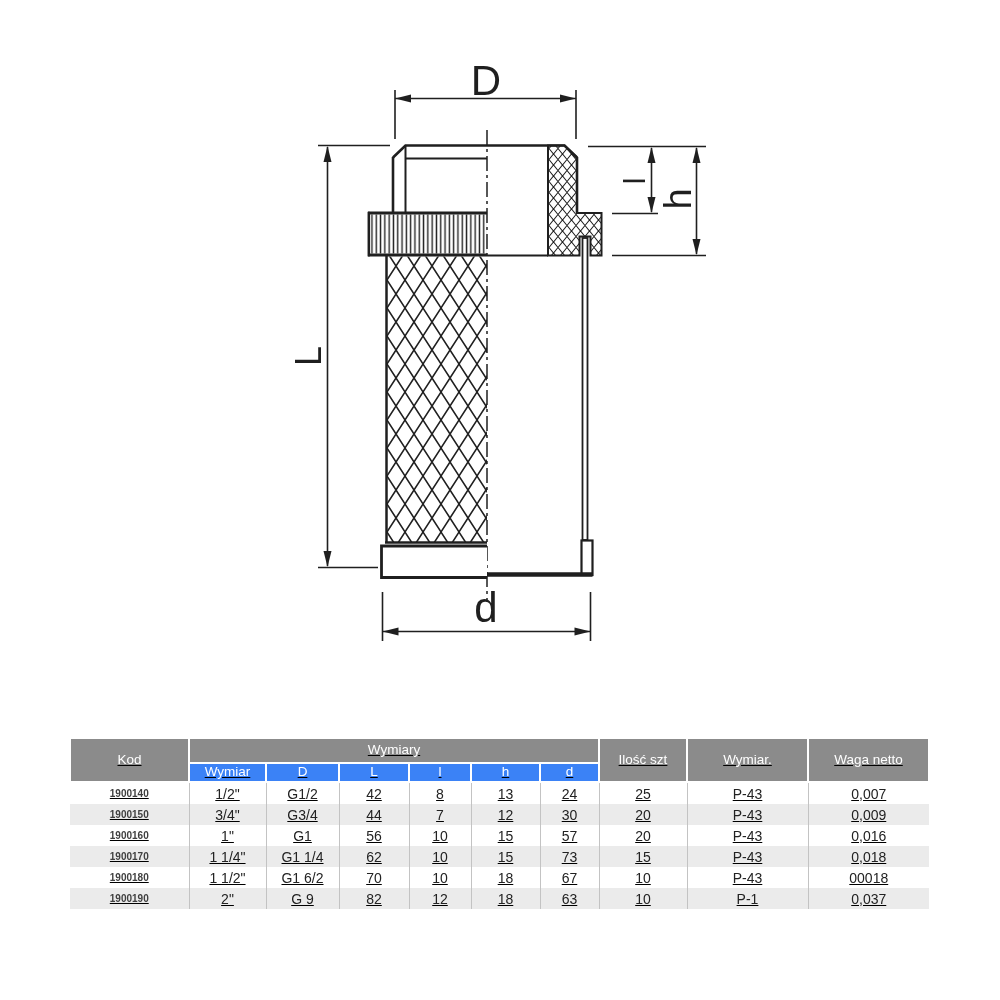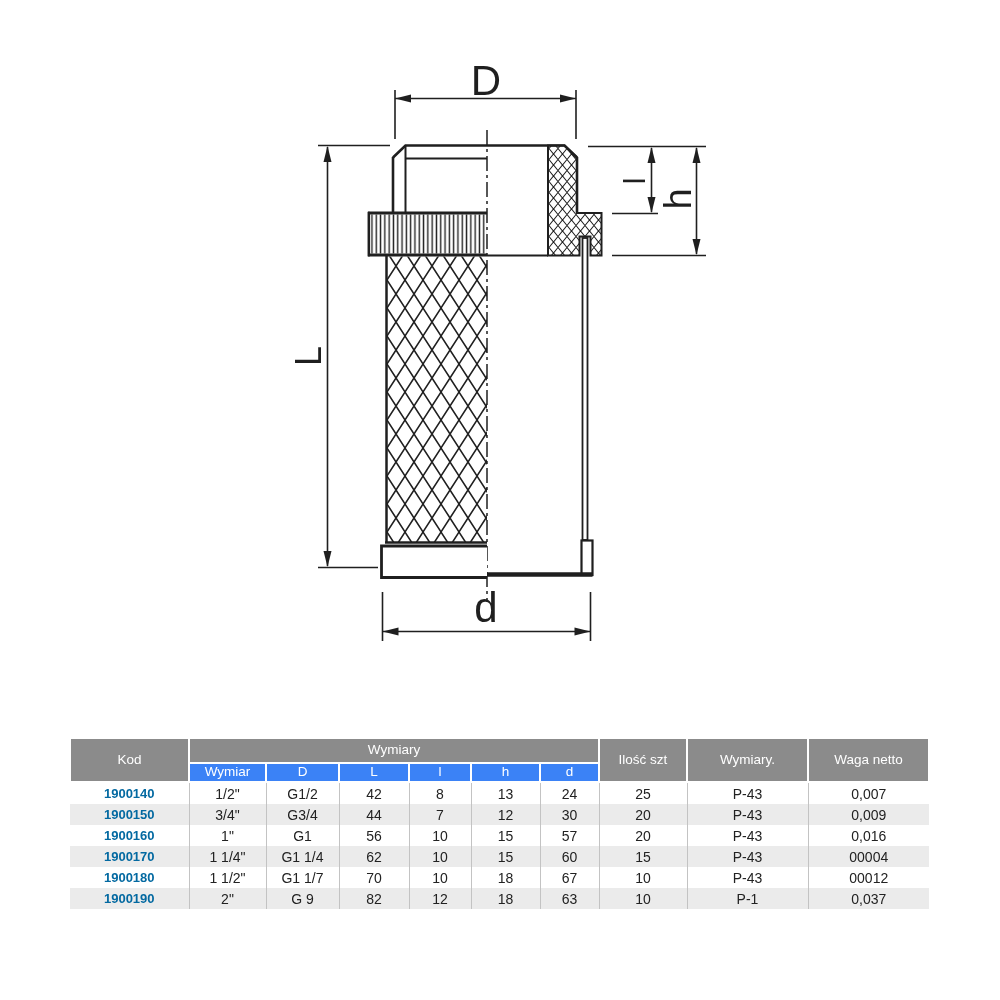--- a/index.html
+++ b/index.html
@@ -2,29 +2,29 @@
 <html><head>
 <meta charset="utf-8">
 <style>
   html,body{margin:0;padding:0;background:#fff;}
   #page{position:relative;width:1000px;height:1000px;background:#fff;overflow:hidden;
         font-family:"Liberation Sans",sans-serif;}
   #drawing{position:absolute;left:0;top:0;}
   .dimtext{fill:#1f1f1f;font-family:"Liberation Sans",sans-serif;}
   #spec{position:absolute;left:69px;top:737px;}
   table.spec{border-collapse:collapse;table-layout:fixed;width:859px;
-             font-family:"Liberation Sans",sans-serif;}
+             font-family:"Liberation Sans",sans-serif;text-decoration:underline;}
   table.spec th{background:#8b8b8b;color:#fff;font-weight:normal;font-size:13.5px;
                 border:2px solid #fff;padding:0;line-height:1.1;}
   table.spec th.sub{background:#3b82f6;height:17px;}
   table.spec tr.h1 th{height:23px;}
   table.spec td{height:21px;padding:0;text-align:center;font-size:14px;color:#222;
                 border-right:1px solid #c3c3c3;white-space:nowrap;overflow:hidden;}
   table.spec td:last-child{border-right:none;}
-  table.spec td.kod{font-weight:bold;color:#0369a1;font-size:13px;}
+  table.spec td.kod{font-weight:bold;color:#404040;font-size:10px;}
   table.spec tr.alt{background:#ebebeb;}
 </style>
 </head>
 <body>
 
 <div id="page">
 
   <svg id="drawing" width="1000" height="737" viewBox="0 0 1000 737">
     <defs>
 
@@ -128,21 +128,21 @@
         <col style="width:59px">
           <col style="width:88px">
           <col style="width:121px">
         <col style="width:121px">
       </colgroup>
       <thead>
         <tr class="h1">
           <th rowspan="2">Kod</th>
           <th colspan="6">Wymiary</th>
           <th rowspan="2">Ilość szt</th>
-          <th rowspan="2">Wymiary.</th>
+          <th rowspan="2">Wymiar.</th>
           <th rowspan="2">Waga netto</th>
         </tr>
         <tr>
           <th class="sub">Wymiar</th>
           <th class="sub">D</th>
           <th class="sub">L</th>
           <th class="sub">l</th>
           <th class="sub">h</th>
           <th class="sub">d</th>
         </tr>
@@ -184,36 +184,36 @@
           <td>P-43</td>
           <td>0,016</td>
         </tr>
         <tr class="alt">
           <td class="kod">1900170</td>
           <td>1 1/4"</td>
           <td>G1 1/4</td>
           <td>62</td>
           <td>10</td>
           <td>15</td>
-          <td>60</td>
+          <td>73</td>
           <td>15</td>
           <td>P-43</td>
-          <td>00004</td>
+          <td>0,018</td>
         </tr>
         <tr>
           <td class="kod">1900180</td>
           <td>1 1/2"</td>
-          <td>G1 1/7</td>
+          <td>G1 6/2</td>
           <td>70</td>
           <td>10</td>
           <td>18</td>
           <td>67</td>
           <td>10</td>
           <td>P-43</td>
-          <td>00012</td>
+          <td>00018</td>
         </tr>
         <tr class="alt">
           <td class="kod">1900190</td>
           <td>2"</td>
           <td>G 9</td>
           <td>82</td>
           <td>12</td>
           <td>18</td>
           <td>63</td>
           <td>10</td>

